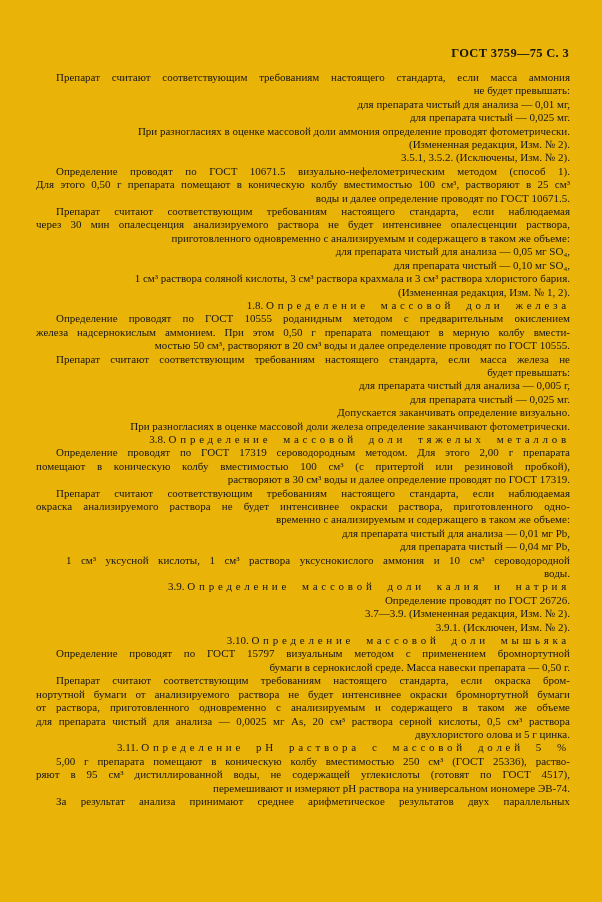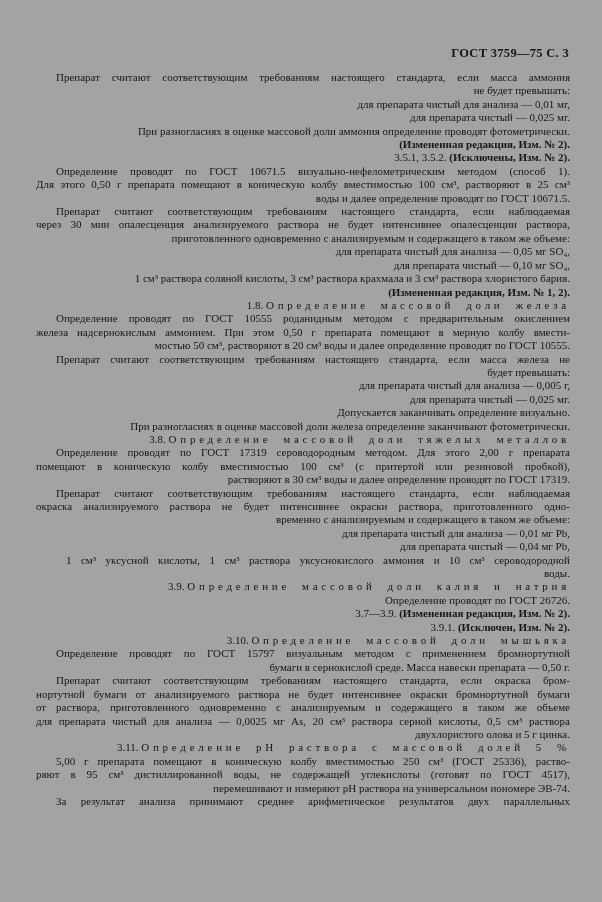--- a/index.html
+++ b/index.html
@@ -1,19 +1,19 @@
 <!DOCTYPE html>
 <html><head>
 <meta charset="utf-8">
 <style>
   html,body { margin:0; padding:0; background:#e8e8e8; }
   .page {
     position:relative;
     width:602px; height:902px;
-    background:#a3a3a3;
+    background:#eab308;
     color:#161616;
     font-family:"Liberation Serif","DejaVu Serif",serif;
     overflow:hidden;
   }
   .header {
     position:absolute;
     top:46px; right:33px;
     font-weight:bold;
     font-size:12.5px;
     letter-spacing:0.3px;
@@ -27,21 +27,21 @@
   }
   .line {
     height:13.42px;
     line-height:13.42px;
     overflow:hidden;
     text-align:right;
   }
   .line.j { text-align:justify; text-align-last:justify; }
   .line.i1 { padding-left:20px; }
   .line.i2 { padding-left:30px; }
-  .seg.b { font-weight:bold; }
+  .seg.b { font-weight:normal; }
   .seg.sp { letter-spacing:0.34em; word-spacing:0.5em; }
 </style>
 </head>
 <body>
 
 <div class="page">
   <div class="header">ГОСТ 3759—75 С. 3</div>
   <div class="content">
       <div class="line i1 j"><span class="seg">Препарат считают соответствующим требованиям настоящего стандарта, если масса аммония</span></div>
       <div class="line"><span class="seg">не будет превышать:</span></div>

